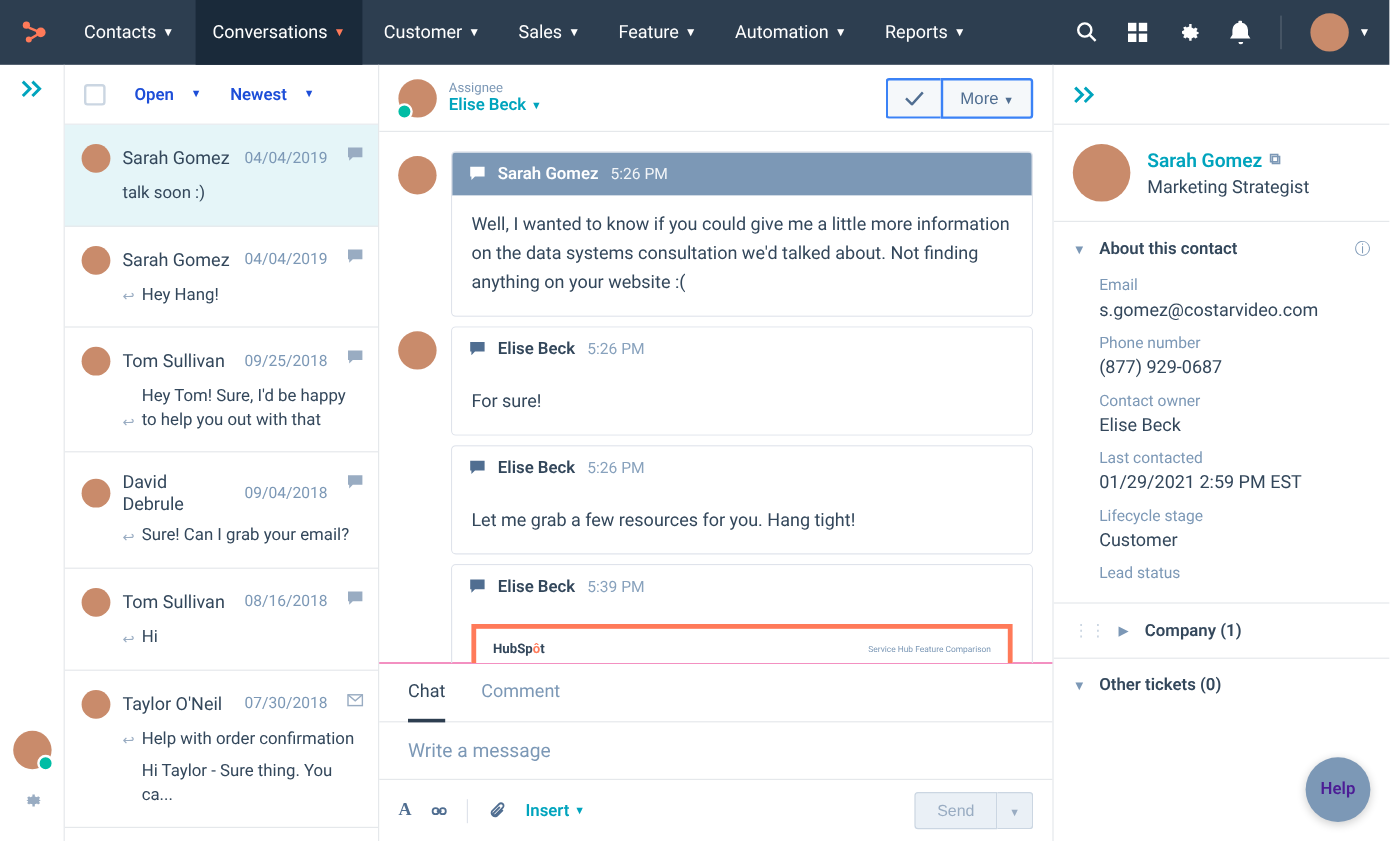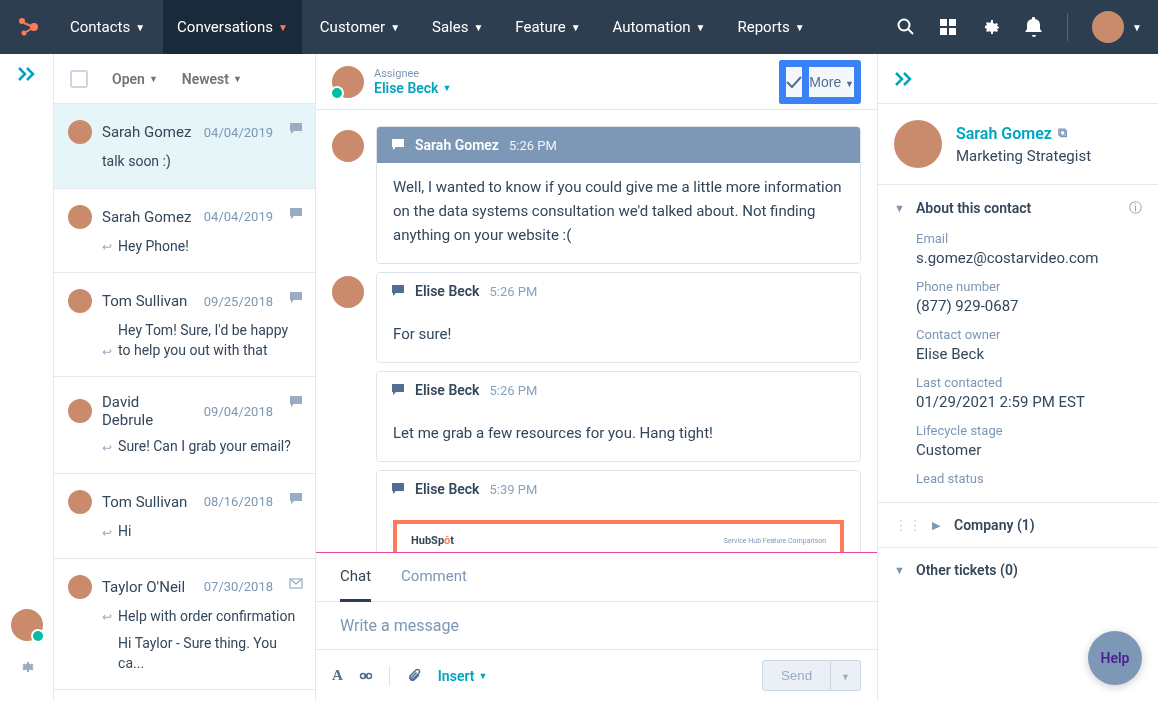--- a/index.html
+++ b/index.html
@@ -22,21 +22,21 @@
 .left-rail-top { display: flex; flex-direction: column; align-items: center; gap: 16px; }
 .left-rail-bottom { display: flex; flex-direction: column; align-items: center; gap: 16px; padding-bottom: 12px;}
 .expand-icon { color: #00a4bd; cursor: pointer; font-size: 18px; }
 .rail-avatar { width: 32px; height: 32px; border-radius: 50%; background: #c98b6b; position: relative; }
 .rail-avatar::after { content:''; position:absolute; bottom:-2px; right:-2px; width:10px; height:10px; border-radius:50%; background:#00bda5; border:2px solid #fff; }
 .gear-rail { color:#99acc2; cursor:pointer; font-size:18px;}
 
 .convo-list { width: 262px; border-right: 1px solid #e5e8eb; display: flex; flex-direction: column; }
 .list-header { height: 50px; display: flex; align-items: center; padding: 0 16px; gap: 24px; border-bottom:1px solid #e5e8eb; }
 .checkbox { width: 18px; height: 18px; border: 2px solid #cbd6e2; border-radius: 3px; cursor:pointer; }
-.filter { color: #737373; font-weight: 600; cursor: pointer; display:flex; align-items:center; gap:4px;}
+.filter { color: #1d4ed8; font-weight: 600; cursor: pointer; display:flex; align-items:center; gap:14px;}
 .filter .chev2 { font-size: 9px; }
 
 .convo-item { padding: 16px 14px; border-bottom: 1px solid #e5e8eb; cursor: pointer; position:relative; }
 .convo-item.selected { background: #e5f5f8; }
 .convo-row1 { display: flex; align-items: center; gap: 10px; }
 .convo-avatar { width: 24px; height: 24px; border-radius: 50%; background: #c98b6b; flex-shrink:0; }
 .convo-name { flex: 1; font-size: 15px; color:#33475b; }
 .convo-date { color: #7c98b6; font-size: 13px; }
 .convo-preview { margin-left: 34px; margin-top: 8px; color: #33475b; font-size: 14px; display:flex; align-items:flex-end; gap:6px; line-height:1.4;}
 .reply-arrow { color:#99acc2; font-size:12px; margin-top:2px;}
@@ -44,21 +44,21 @@
 .chat-badge-icon{ width:14px; height:14px; display:inline-block;}
 
 .thread { flex: 1; display: flex; flex-direction: column; border-right: 1px solid #e5e8eb; min-width:0;}
 .thread-header { height: 56px; display: flex; align-items: center; justify-content: space-between; padding: 0 16px; border-bottom: 1px solid #e5e8eb; }
 .assignee-block { display: flex; align-items: center; gap: 10px; }
 .assignee-avatar { width: 32px; height: 32px; border-radius: 50%; background: #c98b6b; position:relative;}
 .assignee-avatar::after { content:''; position:absolute; bottom:-2px; left:-2px; width:10px; height:10px; border-radius:50%; background:#00bda5; border:2px solid #fff; }
 .assignee-label { font-size: 11px; color: #7c98b6; }
 .assignee-name { color: #00a4bd; font-weight:600; display:flex; align-items:center; gap:4px;}
 .header-actions { display: flex; gap: 0; }
-.action-btn { border: 7px solid #3b82f6; background: #f5f8fa; padding: 7px 0; cursor: pointer; color:#506e91; font-size:14px;}
+.action-btn { border: 2px solid #3b82f6; background: #f5f8fa; padding: 7px 14px; cursor: pointer; color:#506e91; font-size:14px;}
 .action-btn:first-child { border-radius: 3px 0 0 3px; border-right:none;}
 .action-btn:last-child { border-radius: 0 3px 3px 0; }
 
 .messages { flex: 1; overflow-y: auto; padding: 16px; }
 .msg-group { display: flex; gap: 12px; margin-bottom: 8px; }
 .msg-avatar { width: 32px; height: 32px; border-radius: 50%; background: #c98b6b; flex-shrink:0; margin-top:4px;}
 .msg-stack { flex: 1; display:flex; flex-direction:column; gap:8px;}
 .msg-bubble { border: 1px solid #dfe3eb; border-radius: 4px; overflow:hidden;}
 .msg-head { background: #7c98b6; color: #fff; padding: 10px 14px; display: flex; align-items: center; gap: 10px; font-size:14px;}
 .msg-head.light { background: #fff; color: #33475b; border-bottom:1px solid transparent;}
@@ -234,21 +234,21 @@
         </div>
         <div class="convo-item">
           <div class="convo-row1">
             <div class="convo-avatar"></div>
             <div class="convo-name">Sarah Gomez</div>
             <div class="convo-date">04/04/2019</div>
             <div style="width:18px"></div>
           </div>
           <div class="convo-preview">
             <span class="reply-arrow">↩</span>
-            <span>Hey Phone!</span>
+            <span>Hey Hang!</span>
           </div>
           <div class="chat-badge" style="position:absolute;top:18px;right:12px"><svg class="chat-badge-icon" viewBox="0 0 14 14" fill="#99acc2">
               <path d="M1 1h12v8H5l-3 3V9H1z"></path>
             </svg></div>
         </div>
         <div class="convo-item">
           <div class="convo-row1">
             <div class="convo-avatar"></div>
             <div class="convo-name">Tom Sullivan</div>
             <div class="convo-date">09/25/2018</div>

